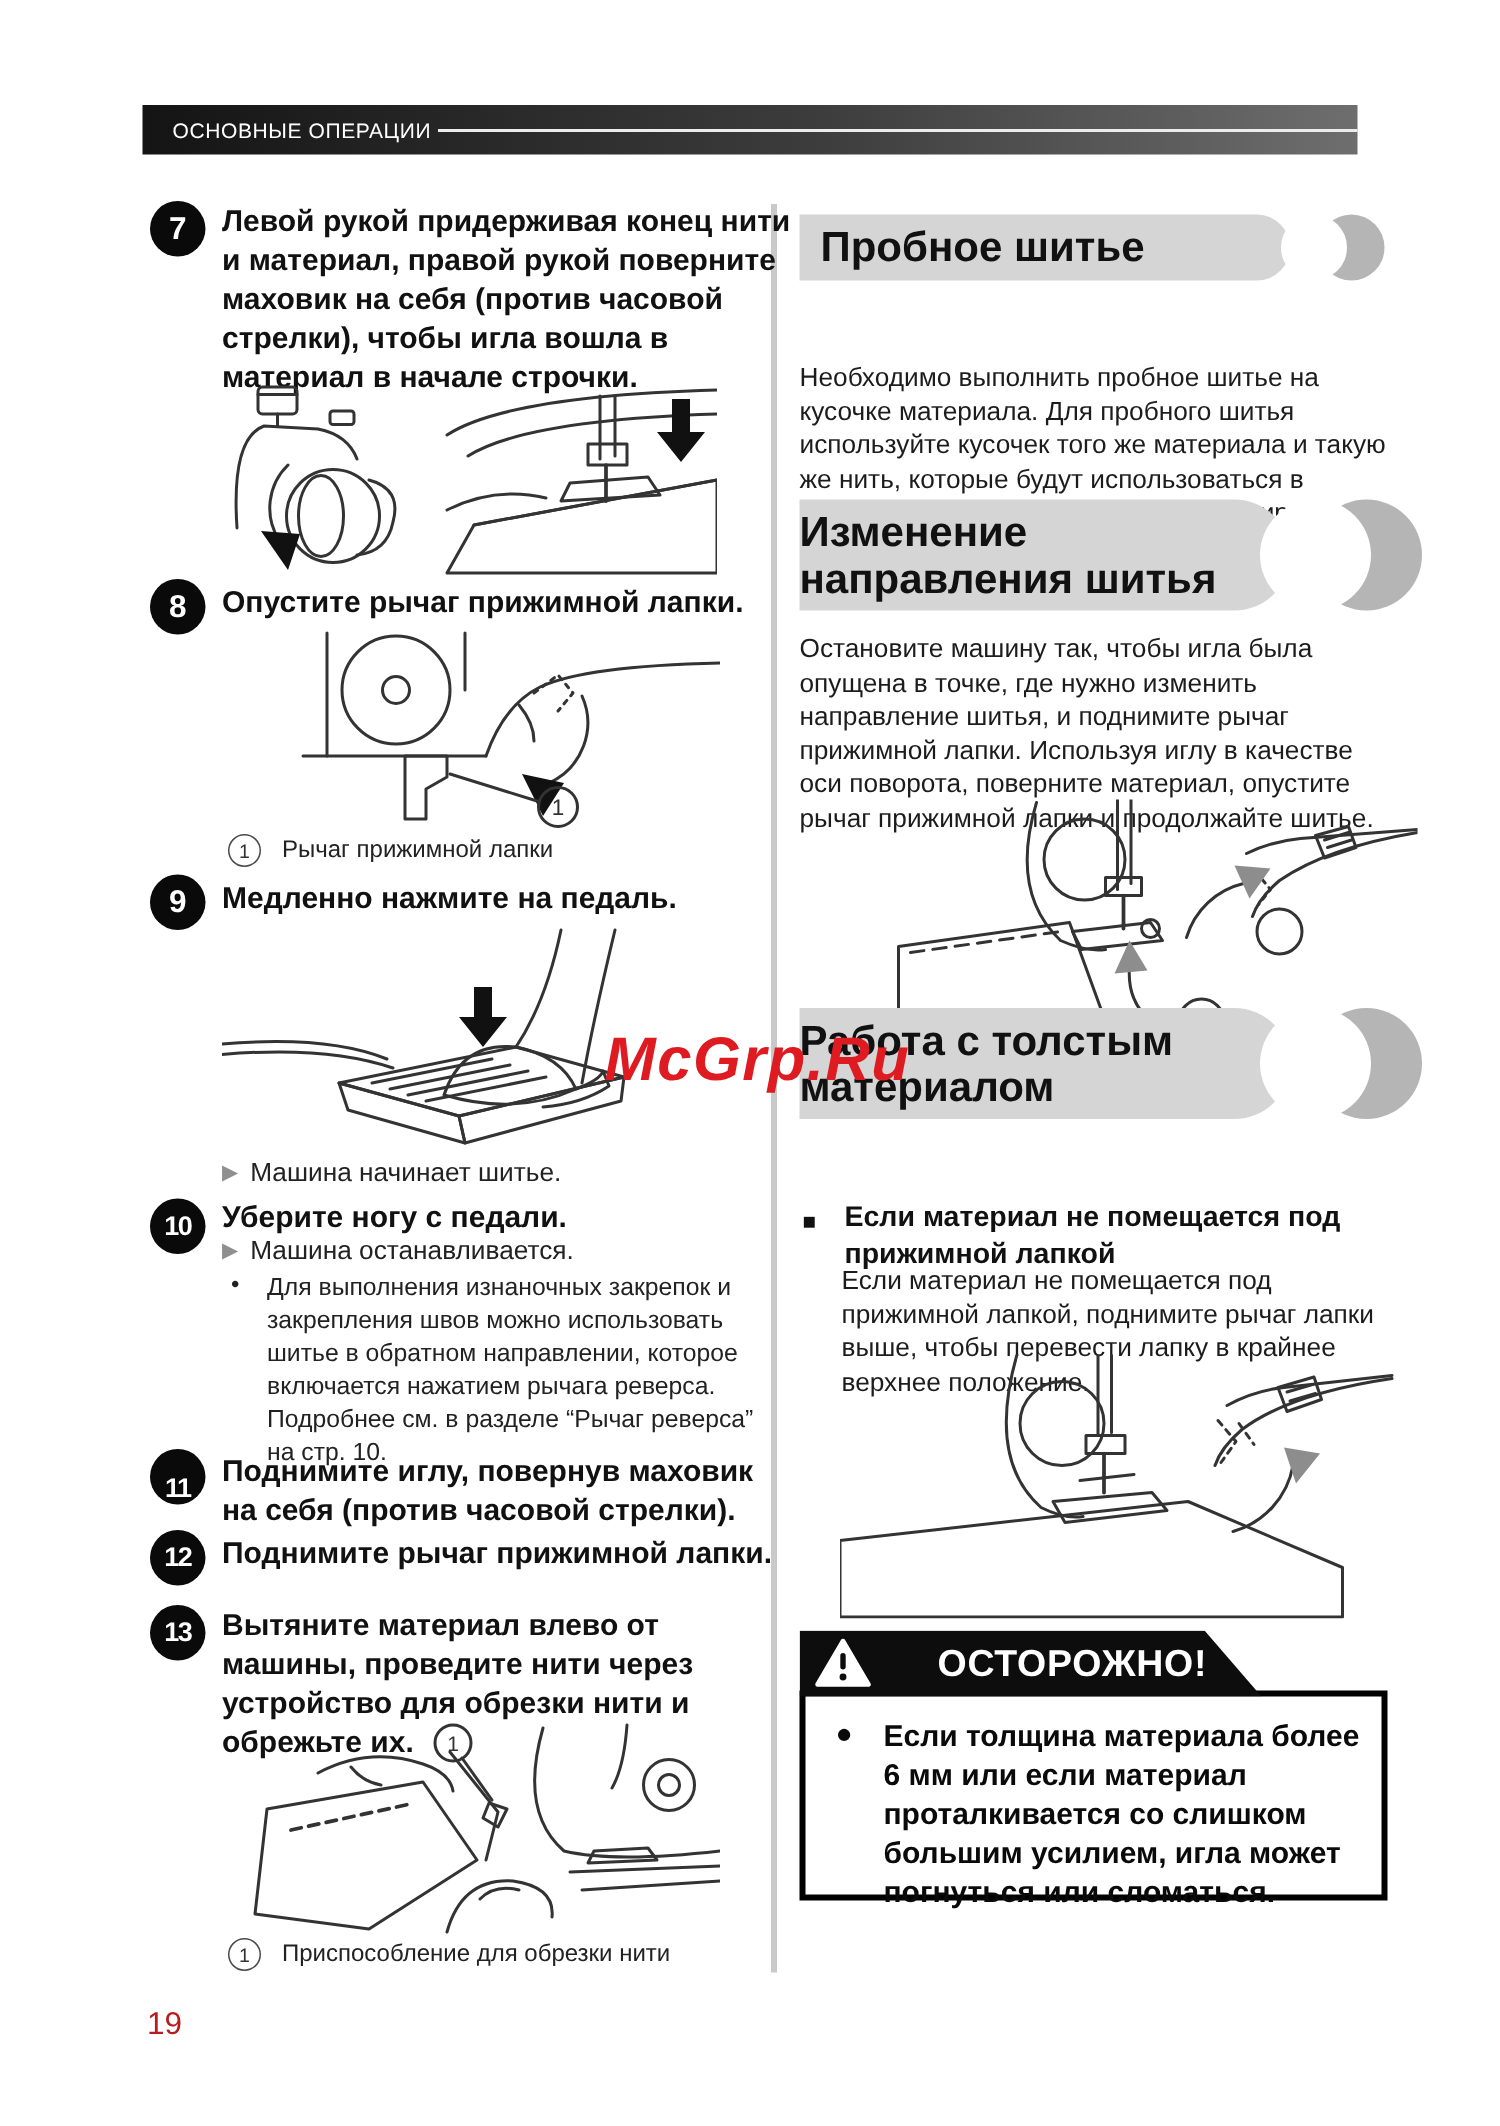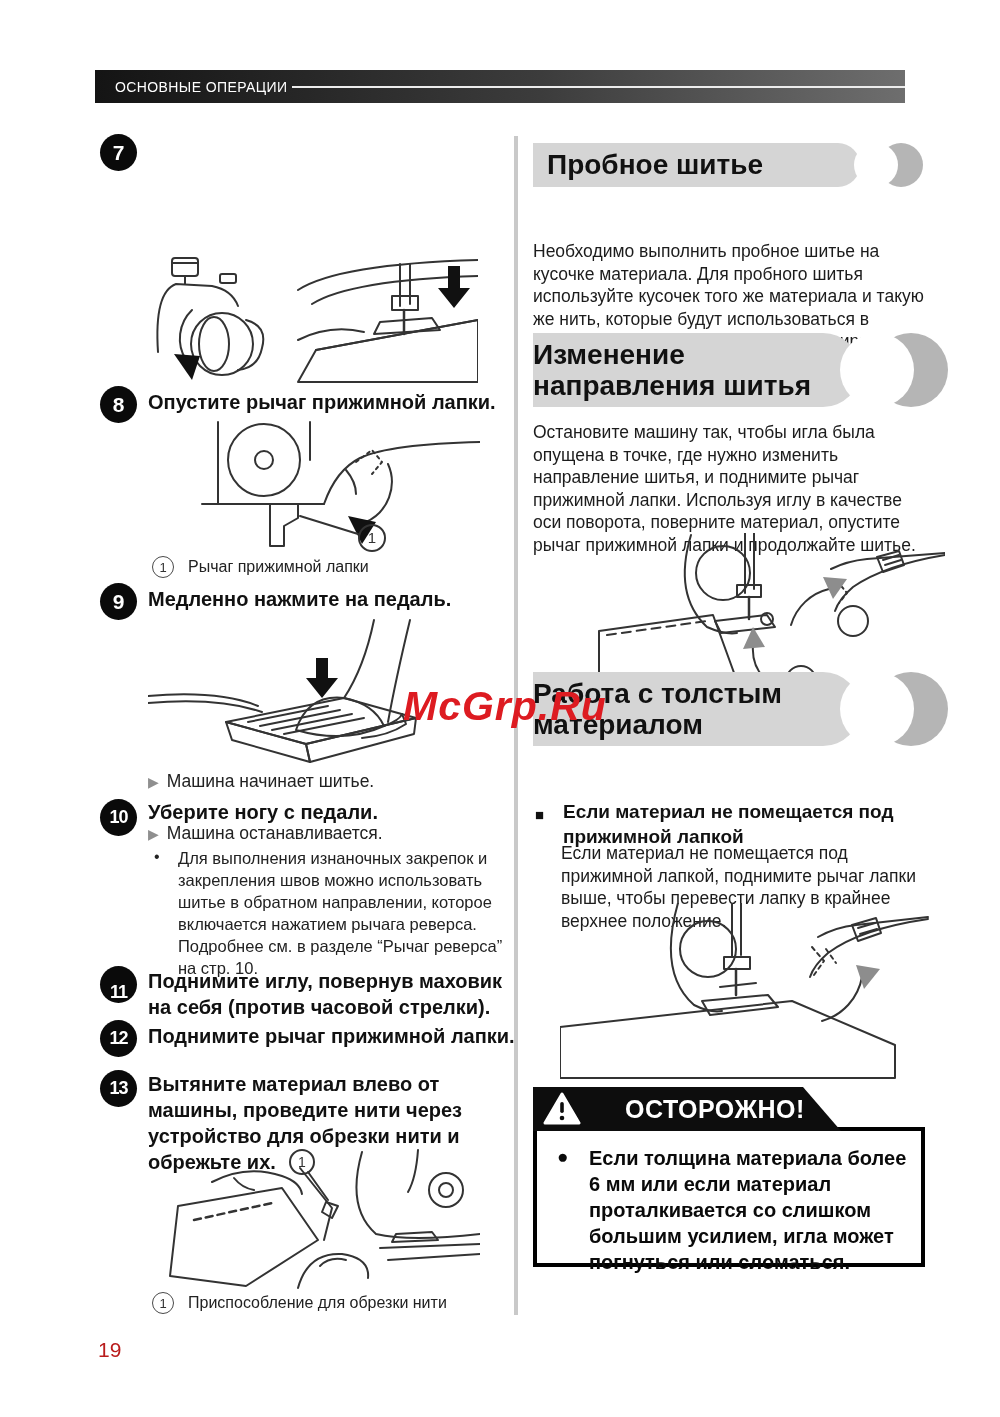--- a/index.html
+++ b/index.html
@@ -81,20 +81,21 @@
   <div class="topbar">
     <span class="topbar-title">ОСНОВНЫЕ ОПЕРАЦИИ</span>
     <span class="topbar-rule"></span>
   </div>
 
   <div class="divider"></div>
 
   <div class="badge" style="top:134px;">
       <span>7</span>
     </div>
+  <div class="step-text" style="top:135px;">Левой рукой придерживая конец нити и материал, правой рукой поверните маховик на себя (против часовой стрелки), чтобы игла вошла в материал в начале строчки.</div>
 
   <div class="illus" style="left:148px; top:252px;">
     <svg class="line-art" width="330" height="132" viewBox="0 0 330 132">
       <path d="M10,100 Q6,40 28,32 L64,34 Q84,38 90,54"></path>
       <rect x="24" y="6" width="26" height="18" rx="3"></rect>
       <line x1="24" y1="11" x2="50" y2="11"></line>
       <line x1="37" y1="24" x2="37" y2="32"></line>
       <rect x="72" y="22" width="16" height="9" rx="2"></rect>
       <circle cx="74" cy="92" r="31" fill="#d6d6d6" class="fill"></circle>
       <ellipse cx="66" cy="92" rx="15" ry="27" fill="#c2c2c2" class="fill"></ellipse>

